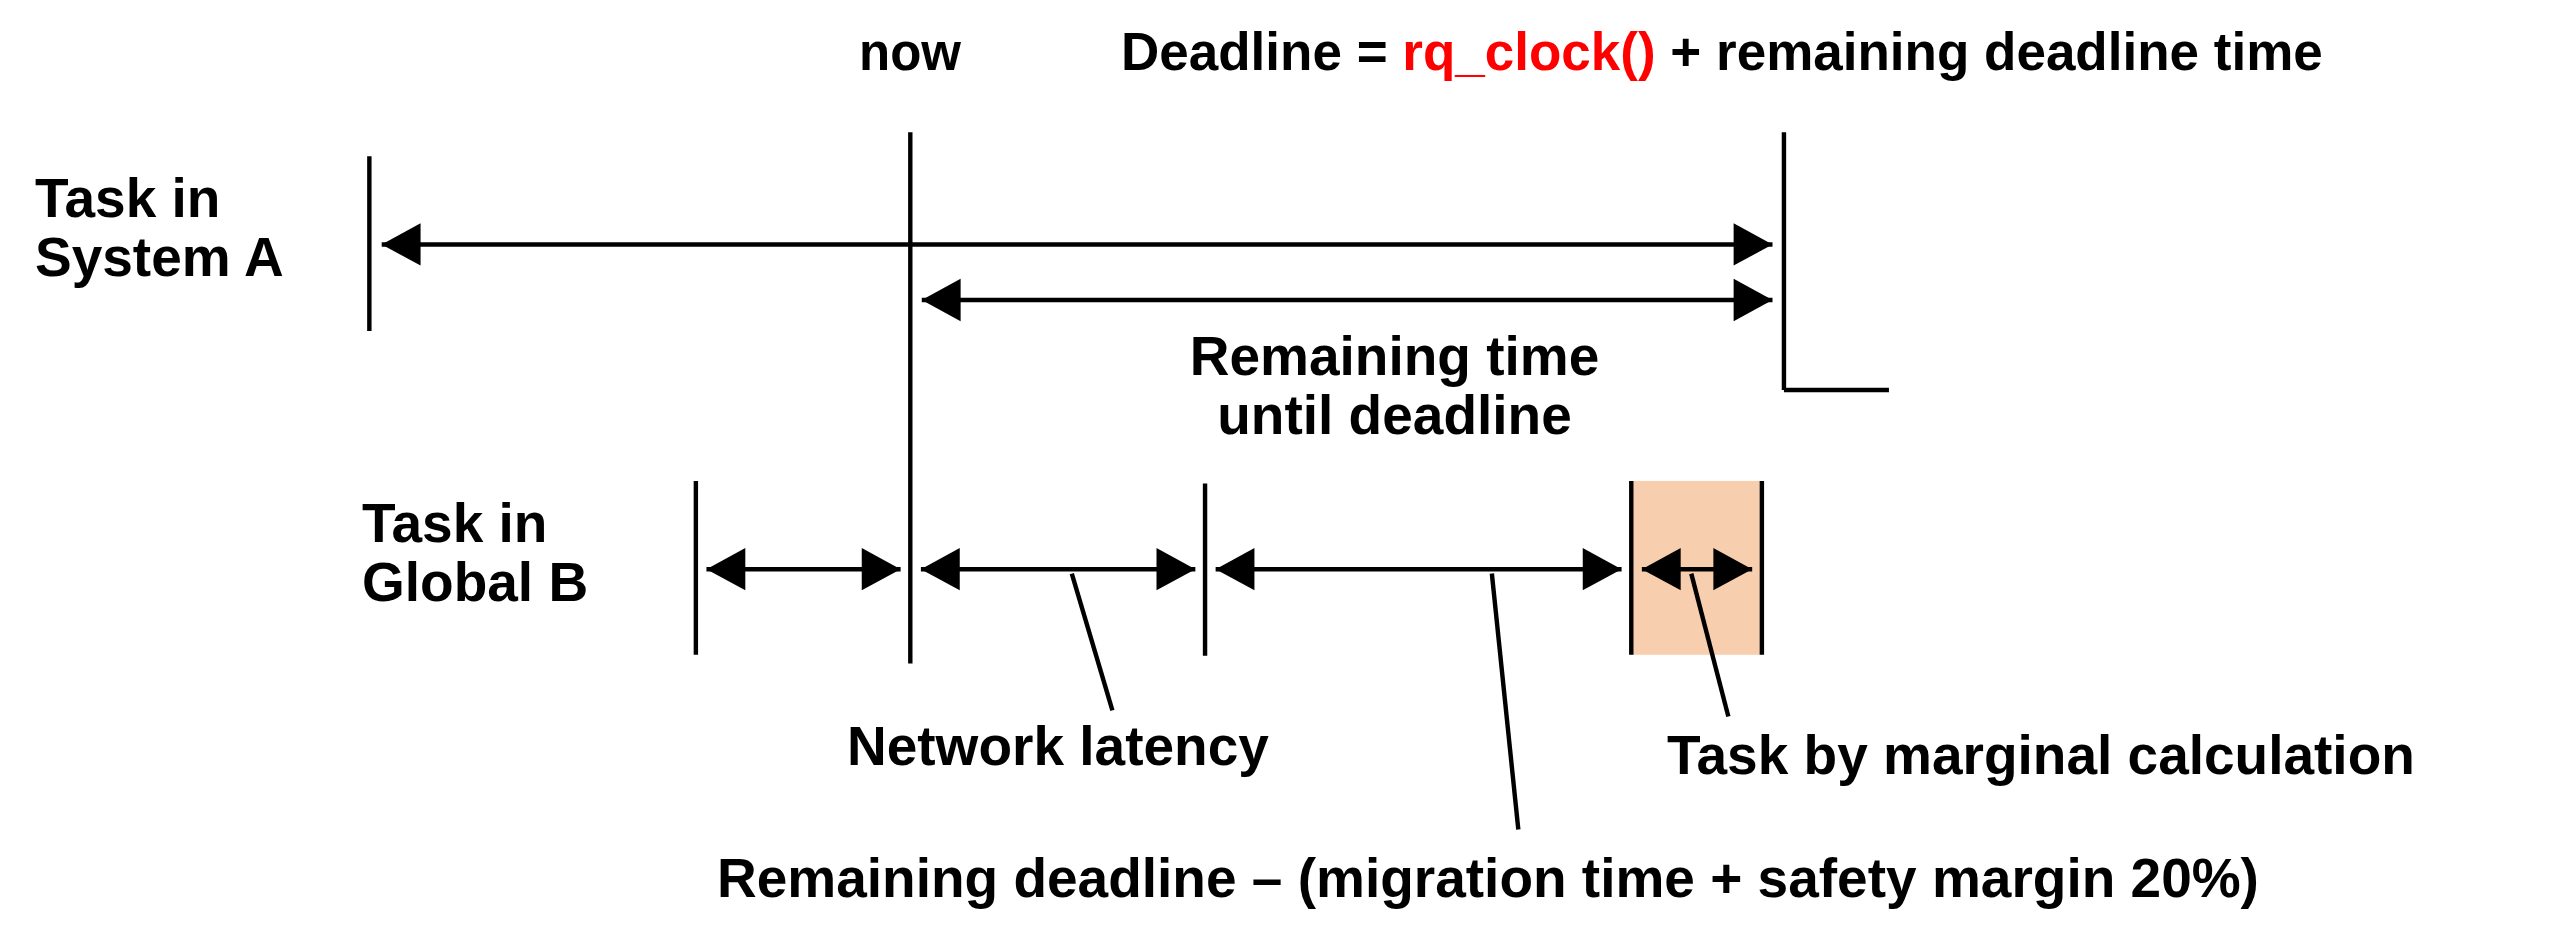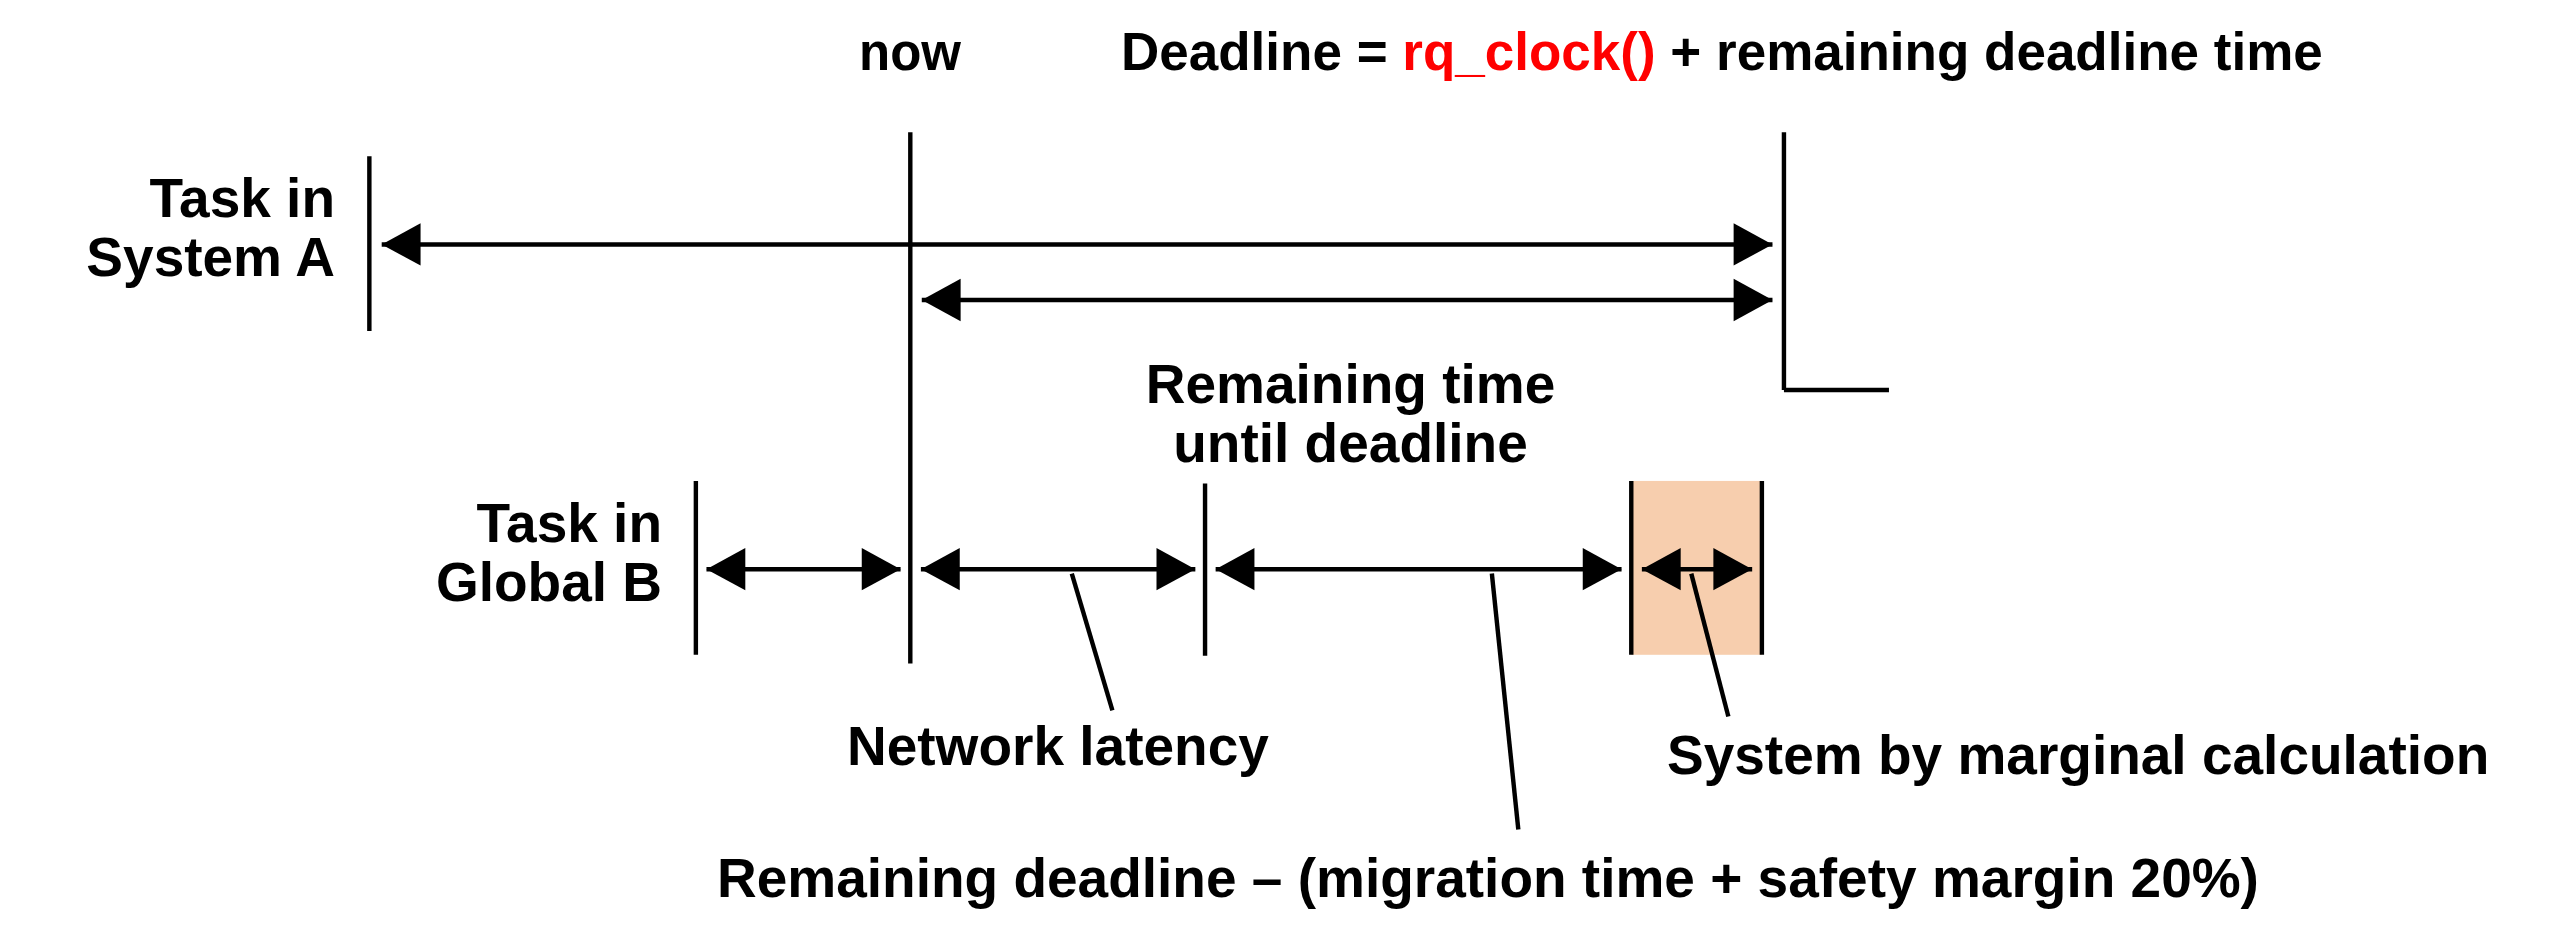--- a/index.html
+++ b/index.html
@@ -26,21 +26,21 @@
   }
   .lbl {
     position: absolute;
     font-family: "Liberation Sans", sans-serif;
     font-weight: bold;
     color: #000000;
     white-space: nowrap;
     line-height: 1.08;
   }
   .lbl-center { text-align: center; }
-  .lbl-right  { text-align: right; }
+  .lbl-right  { }
 
   .t-now        { font-size: 51px; }
   .t-header     { font-size: 53px; }
   .t-rowlabel   { font-size: 55px; }
   .t-mid        { font-size: 55px; }
   .t-caption    { font-size: 55px; }
   .t-global     { font-size: 55px; }
 
   .accent-red { color: #FF0000; }
 </style>
@@ -98,31 +98,31 @@
 
   <div class="lbl t-header" style="left:1121px; top:23px;"><span>Deadline = </span><span class="accent-red">rq_clock()</span><span> + remaining deadline time</span></div>
 
   <div class="lbl t-now lbl-center" style="left:804px; top:25px; width:212px;">now</div>
 
   <div class="lbl t-rowlabel lbl-right" style="left:35px; top:169px; width:300px;">
     <div>Task in</div>
     <div>System A</div>
   </div>
 
-  <div class="lbl t-mid lbl-center" style="left:953px; top:327px; width:795px;margin-top:28px;">
+  <div class="lbl t-mid lbl-center" style="left:997px; top:327px; width:795px;">
     <div>Remaining time</div>
     <div>until deadline</div>
   </div>
 
 
   <div class="lbl t-rowlabel lbl-right" style="left:362px; top:494px; width:300px;">
     <div>Task in</div>
     <div>Global B</div>
   </div>
 
   <div class="lbl t-caption" style="left:847px; top:717px;text-align:center;">Network latency</div>
 
-  <div class="lbl t-caption" style="left:1667px; top:726px;">System by marginal calculation</div>
+  <div class="lbl t-caption" style="left:1667px; top:726px;">Task by marginal calculation</div>
 
   <div class="lbl t-caption" style="left:697px; top:849px;margin-left:20px;">Remaining deadline – (migration time + safety margin 20%)</div>
 
 </div>
 
 
 </body></html>

